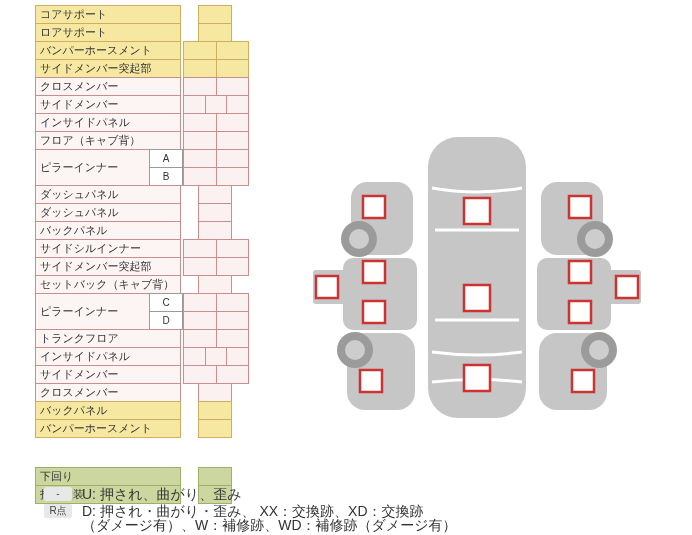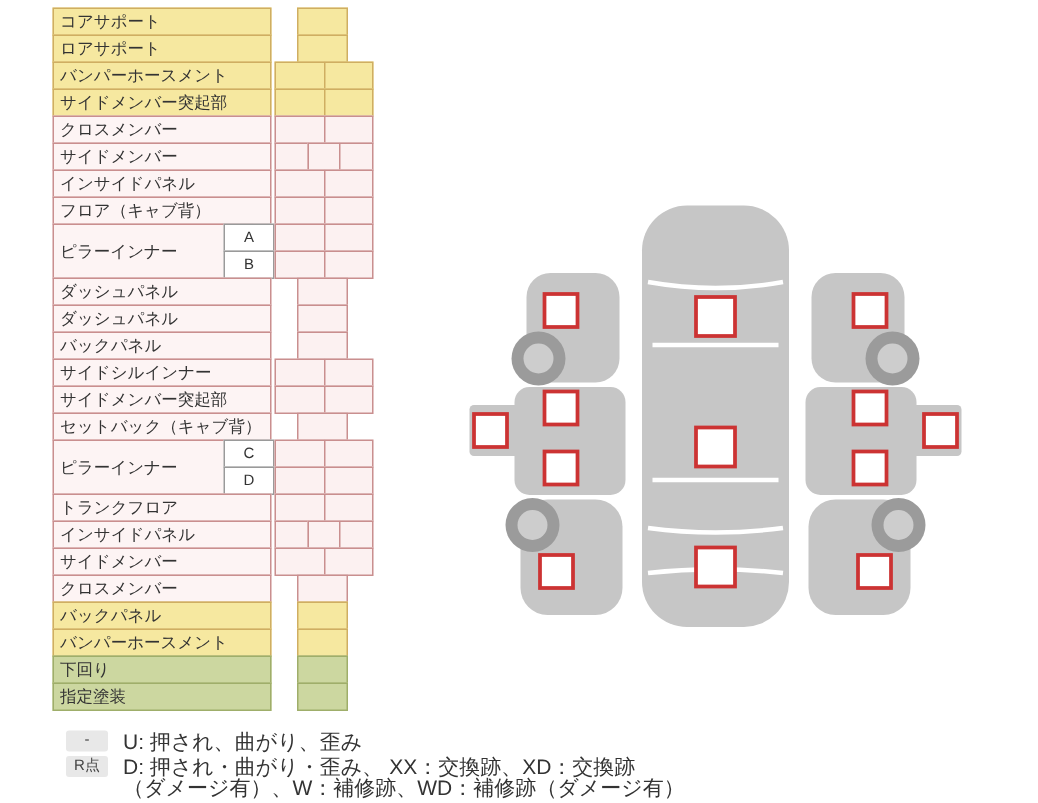--- a/index.html
+++ b/index.html
@@ -18,21 +18,21 @@
   .row.group { height:37px; }
   .label {
     position:absolute; left:0; top:0; width:146px; height:100%;
     font-size:11px; padding-left:4px; border:1px solid;
     display:flex; align-items:center; white-space:nowrap; overflow:hidden;
     color:var(--text);
   }
   .label.narrow { width:134px; }
   .yellow { background:var(--yellow-bg); border-color:var(--yellow-border); }
   .pink   { background:var(--pink-bg);   border-color:var(--pink-border); }
-  .green  { background:var(--green-bg);  border-color:var(--green-border); }
+  .green  { background:var(--green-bg);  border-color:var(--green-border);margin-top:30px; }
   .cells { position:absolute; top:0; height:100%; display:flex; }
   .cells.c1 { left:163px; width:34px; }
   .cells.c2 { left:148px; width:66px; }
   .cells.c3 { left:148px; width:66px; }
   .cell { flex:1; height:100%; border:1px solid; }
   .cell + .cell { margin-left:-1px; }
   .cell.yellow { background:var(--yellow-cell-bg); border-color:var(--yellow-border); }
   .cell.pink   { background:var(--pink-cell-bg);   border-color:var(--pink-border); }
   .cell.green  { background:var(--green-cell-bg);  border-color:var(--green-border); }
   .subline { position:absolute; left:114px; width:138px; height:19px; }

